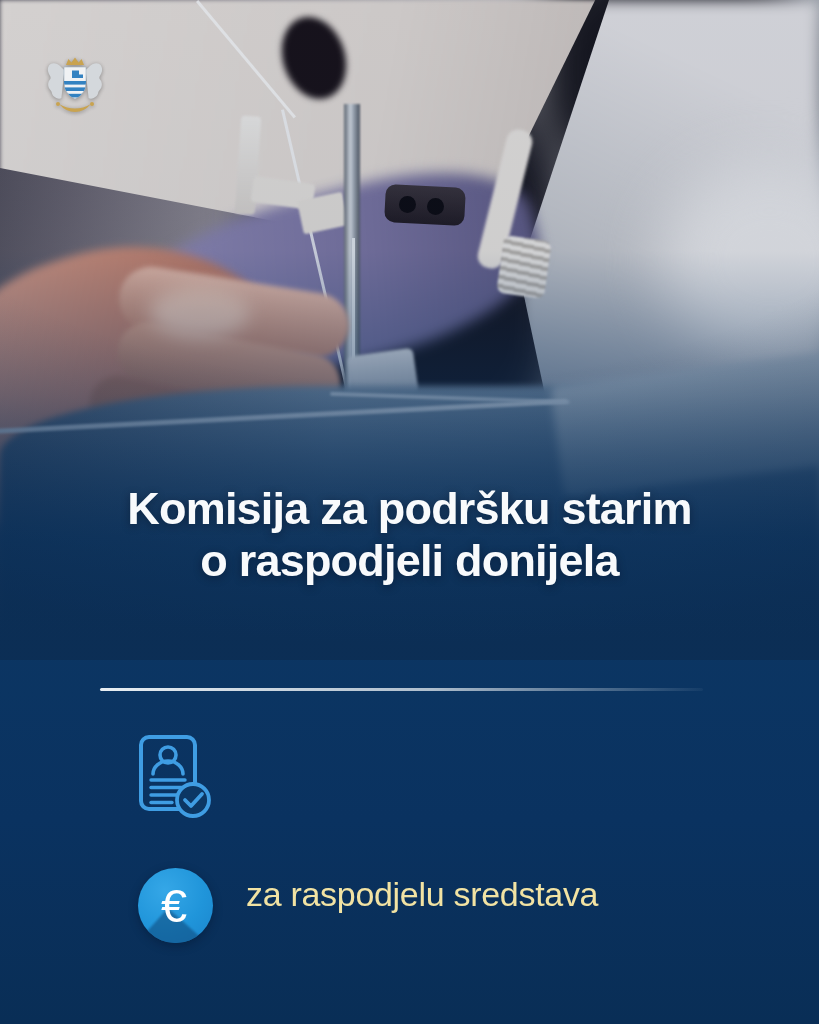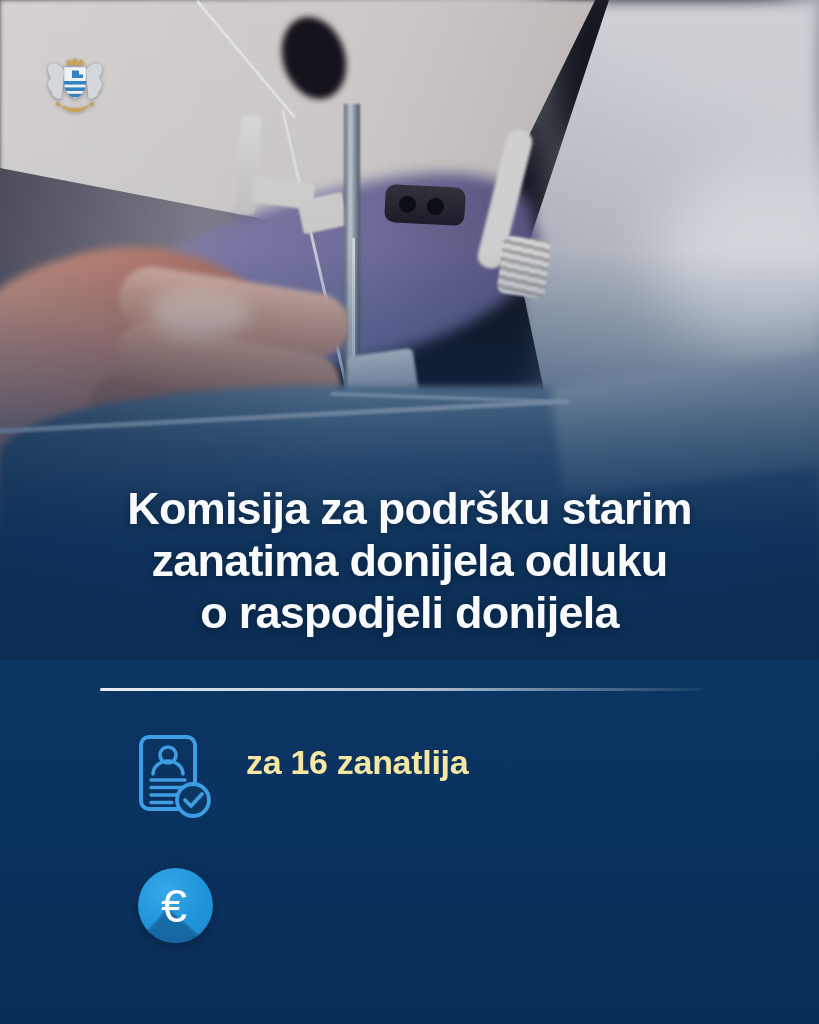--- a/index.html
+++ b/index.html
@@ -123,46 +123,45 @@
 
     <path d="M17,50 q16,9 32,0 q-7,8 -16,8 q-9,0 -16,-8 z" fill="#c9a24b"></path>
     <circle cx="16" cy="50" r="2" fill="#c9a24b"></circle>
     <circle cx="50" cy="50" r="2" fill="#c9a24b"></circle>
   </svg>
 
   <div class="content">
 
     <div class="headline">
       <div>Komisija za podršku starim</div>
-      <div>zanatima donijela odluku</div>
       <div>o raspodjeli donijela</div>
     </div>
 
     <div class="divider"></div>
 
     <div class="row">
       <svg class="doc-icon" viewBox="0 0 80 90">
         <rect x="7" y="4" width="54" height="72" rx="8" fill="none" stroke="#3f9de3" stroke-width="4"></rect>
         <circle cx="34" cy="22" r="8" fill="none" stroke="#3f9de3" stroke-width="3.6"></circle>
         <path d="M19,41 a15,13 0 0 1 30,0" fill="none" stroke="#3f9de3" stroke-width="3.6" stroke-linecap="round"></path>
         <line x1="17" y1="47" x2="51" y2="47" stroke="#3f9de3" stroke-width="3.4" stroke-linecap="round"></line>
         <line x1="17" y1="54.5" x2="51" y2="54.5" stroke="#3f9de3" stroke-width="3.4" stroke-linecap="round"></line>
         <line x1="17" y1="62" x2="44" y2="62" stroke="#3f9de3" stroke-width="3.4" stroke-linecap="round"></line>
         <line x1="17" y1="69.5" x2="38" y2="69.5" stroke="#3f9de3" stroke-width="3.4" stroke-linecap="round"></line>
         <circle cx="59" cy="67" r="16" fill="#0c3764" stroke="#3f9de3" stroke-width="3.8"></circle>
         <path d="M51,67 l6,6 l11,-12" fill="none" stroke="#3f9de3" stroke-width="3.8" stroke-linecap="round" stroke-linejoin="round"></path>
       </svg>
       <div class="row-text row1-text">
-        <div class="t-bold">za 16 zanatlija</div>
       </div>
     </div>
 
     <div class="row">
       <div class="euro-badge">
         <div class="euro-shadow"></div>
         <div class="euro-sign">€</div>
       </div>
       <div class="row-text row2-text">
+        <div>za raspodjelu sredstava</div>
       </div>
     </div>
 
   </div>
 </div>
 
 </body></html>

